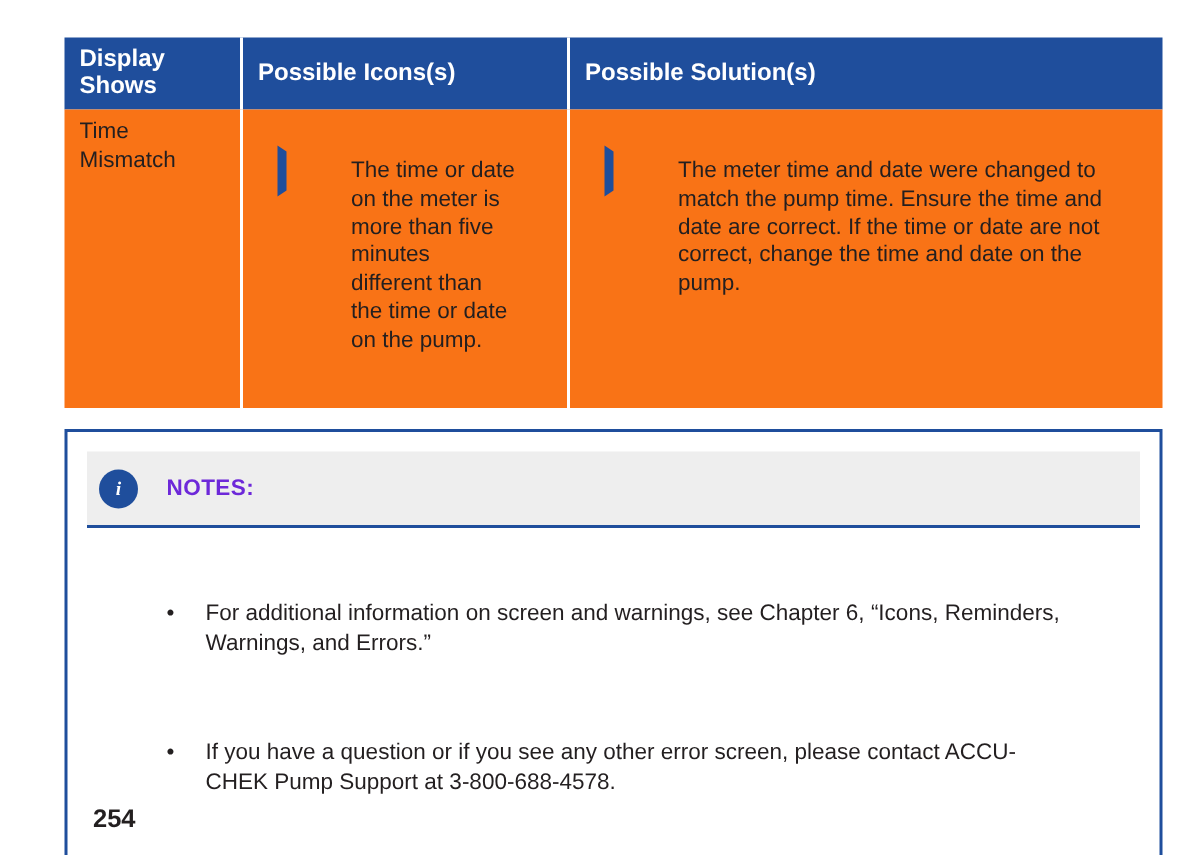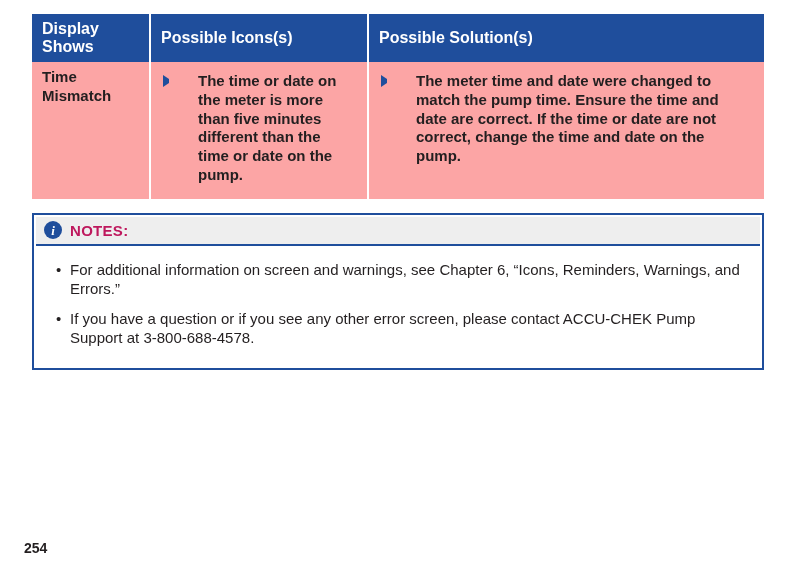--- a/index.html
+++ b/index.html
@@ -1,15 +1,15 @@
 <!DOCTYPE html>
 <html><head>
 <meta charset="utf-8">
 <style>
-  * { box-sizing: border-box; margin: 0; padding: 2px; }
+  * { box-sizing: border-box; margin: 0; padding: 13px; }
   body {
     width: 792px;
     height: 570px;
     background: #fff;
     font-family: "Helvetica Neue", Helvetica, Arial, sans-serif;
     color: #231f20;
     position: relative;
     padding: 12px 30px 0 30px;
   }
   table.tbl {
@@ -22,33 +22,32 @@
     color: #fff;
     font-weight: 700;
     text-align: left;
     padding: 6px 8px 6px 10px;
     border-right: 2px solid #fff;
     font-stretch: condensed;
     font-size: 16px;
   }
   table.tbl thead th:last-child { border-right: none; }
   table.tbl tbody td {
-    background: #fca5a5;
+    background: #f97316;
     vertical-align: top;
     padding: 6px 8px 10px 10px;
     border-right: 2px solid #fff;
     line-height: 1.25;
     font-stretch: condensed;
-    font-weight: bold;
   }
   table.tbl tbody td:last-child { border-right: none; margin-left: 24px; }
   .col1 { width: 118px; }
   .col2 { width: 218px; }
   .col3 { width: auto; }
-  .tri-row { display: flex; gap: 19px; }
+  .tri-row { display: flex; }
   .tri {
     flex: 0 0 auto;
     width: 0; height: 0;
     border-top: 4px solid transparent;
     border-bottom: 4px solid transparent;
     border-left: 6px solid #1f4e9c;
     margin-top: 5px;
     margin-right: 4px;
   }
   .tri-text { flex: 1 1 auto; }
@@ -77,21 +76,21 @@
     font-style: italic;
     font-weight: 700;
     font-size: 13px;
     line-height: 1;
   }
   .notes-label {
     font-weight: 700;
     font-size: 15px;
     font-stretch: condensed;
     letter-spacing: 0.3px;
-    color: #be185d;
+    color: #6d28d9;
   }
   .notes-body {
     padding: 8px 12px 10px 14px;
     font-size: 15px;
     font-stretch: condensed;
     line-height: 1.3;
   }
   .notes-body ul {
     list-style: none;
   }
@@ -100,24 +99,24 @@
     margin-bottom: 2px;
   }
   .notes-body li .bullet {
     flex: 0 0 auto;
     width: 14px;
   }
   .notes-body li .txt { flex: 1 1 auto; }
 
   .pagenum {
     position: absolute;
-    left: 20px;
+    left: 36px;
     bottom: 14px;
     font-weight: 700;
-    font-size: 14px;
+    font-size: 17px;
     font-stretch: condensed;
   }
 </style>
 </head>
 <body>
 
 <table class="tbl">
   <colgroup>
     <col class="col1">
       <col class="col2">

